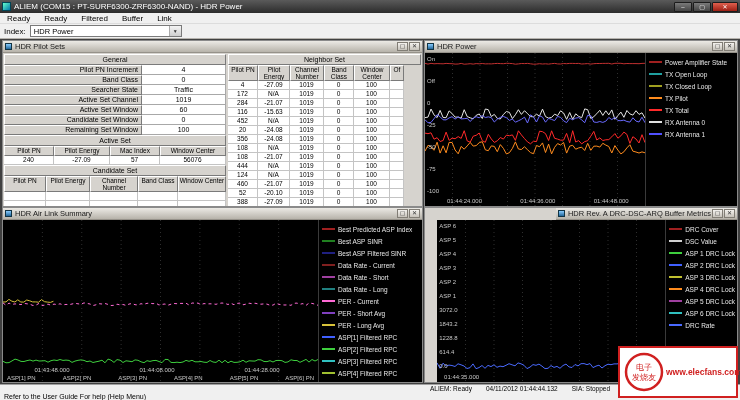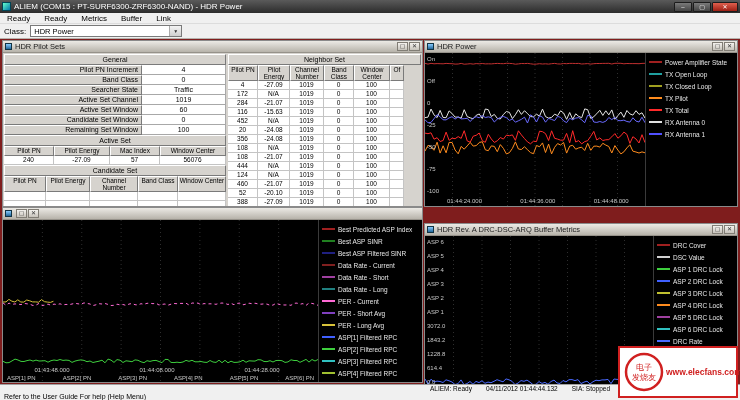--- a/index.html
+++ b/index.html
@@ -16,26 +16,26 @@
   .win-btn.close { width:26px; background:linear-gradient(#e0604e,#9c1f14); }
 
   
   .menubar { height:11px; background:#f0f0f0; display:flex; align-items:center; font-size:8px; color:#000; border-bottom:1px solid #dcdcdc; }
   .menu-item { padding:0 7px; line-height:11px; }
   .toolbar { height:15px; background:#f0f0f0; border-bottom:1px solid #b5b2ad; display:flex; align-items:center; padding-left:4px; font-size:8px; color:#000; }
   .combobox { margin-left:4px; width:152px; height:12px; background:#fff; border:1px solid #7a7a7a; display:flex; align-items:center; font-size:7.5px; padding-left:3px; }
   .combo-arrow { margin-left:auto; width:12px; height:100%; background:linear-gradient(#f4f4f4,#cfcfcf); border-left:1px solid #aaa; font-size:5px; display:flex; align-items:center; justify-content:center; color:#333; }
 
   
-  .workspace { position:absolute; top:39px; left:0; right:0; bottom:16px; background:#7f1d1d; }
+  .workspace { position:absolute; top:39px; left:0; right:0; bottom:16px; background:#404040; }
   .panel { position:absolute; border:1px solid #8a8a8a; background:#d6d3ce; display:flex; flex-direction:column; }
   #panel-pilot   { left:2px;   top:1px;   width:421px; height:167px; }
   #panel-power   { left:424px; top:1px;   width:314px; height:167px; }
   #panel-airlink { left:2px;   top:168px; width:421px; height:176px; }
-  #panel-drc     { left:424px; top:184px; width:314px; height:176px; }
+  #panel-drc     { left:424px; top:168px; width:314px; height:176px;align-items:flex-end; }
   .panel-titlebar { height:12px; flex:none; background:linear-gradient(#eceae5,#b7b3aa); display:flex; align-items:center;
     padding:0 2px; font-size:7.5px; color:#1a1a1a; border-bottom:1px solid #96928a; }
   .panel-icon { width:7px; height:7px; background:linear-gradient(#8cf,#269); border:1px solid #134; margin-right:3px; flex:none; }
   .panel-title { flex:1; white-space:nowrap; overflow:hidden; }
   .panel-btn { width:11px; height:9px; margin-left:1px; flex:none; background:linear-gradient(#f4f2ee,#c7c3bb); border:1px solid #817d75;
     font-size:6px; line-height:7px; text-align:center; color:#333; }
   .panel-body { flex:1; overflow:hidden; position:relative; }
 
   
   .pilot-body { display:flex; padding:1px; gap:2px; background:#d6d3ce; }
@@ -91,27 +91,27 @@
     <span class="app-icon"></span>
     <span class="title-text">ALIEM (COM15 : PT-SURF6300-ZRF6300-NAND) - HDR Power</span>
     <span class="win-btn">–</span>
     <span class="win-btn">▢</span>
     <span class="win-btn close">✕</span>
   </div>
 
   <div class="menubar">
     <span class="menu-item">Ready</span>
     <span class="menu-item">Ready</span>
-    <span class="menu-item">Metrics</span>
+    <span class="menu-item">Filtered</span>
     <span class="menu-item">Buffer</span>
     <span class="menu-item">Link</span>
   </div>
 
   <div class="toolbar">
-    <span>Class:</span>
+    <span>Index:</span>
     <div class="combobox">
       <span>HDR Power</span>
       <span class="combo-arrow">▼</span>
     </div>
   </div>
 
   <div class="workspace">
 
     <div class="panel" id="panel-pilot">
       <div class="panel-titlebar">
@@ -384,20 +384,21 @@
               <span class="legend-swatch" style="background: rgb(80, 80, 255);"></span>
               <span class="legend-label">RX Antenna 1</span>
             </div>
           </div>
       </div>
     </div>
 
     <div class="panel" id="panel-airlink">
       <div class="panel-titlebar">
         <span class="panel-icon"></span>
+        <span class="panel-title">HDR Air Link Summary</span>
         <span class="panel-btn">▢</span>
         <span class="panel-btn">✕</span>
       </div>
       <div class="panel-body chart-body">
         <div class="chart-wrap has-asp" style="width:315px">
           <svg class="chart" width="315" height="162">
               <line x1="39.375" x2="39.375" y1="0" y2="162" stroke="#2e2e2e" stroke-dasharray="1,3"></line>
               <line x1="78.75" x2="78.75" y1="0" y2="162" stroke="#2e2e2e" stroke-dasharray="1,3"></line>
               <line x1="118.125" x2="118.125" y1="0" y2="162" stroke="#2e2e2e" stroke-dasharray="1,3"></line>
               <line x1="157.5" x2="157.5" y1="0" y2="162" stroke="#2e2e2e" stroke-dasharray="1,3"></line>

